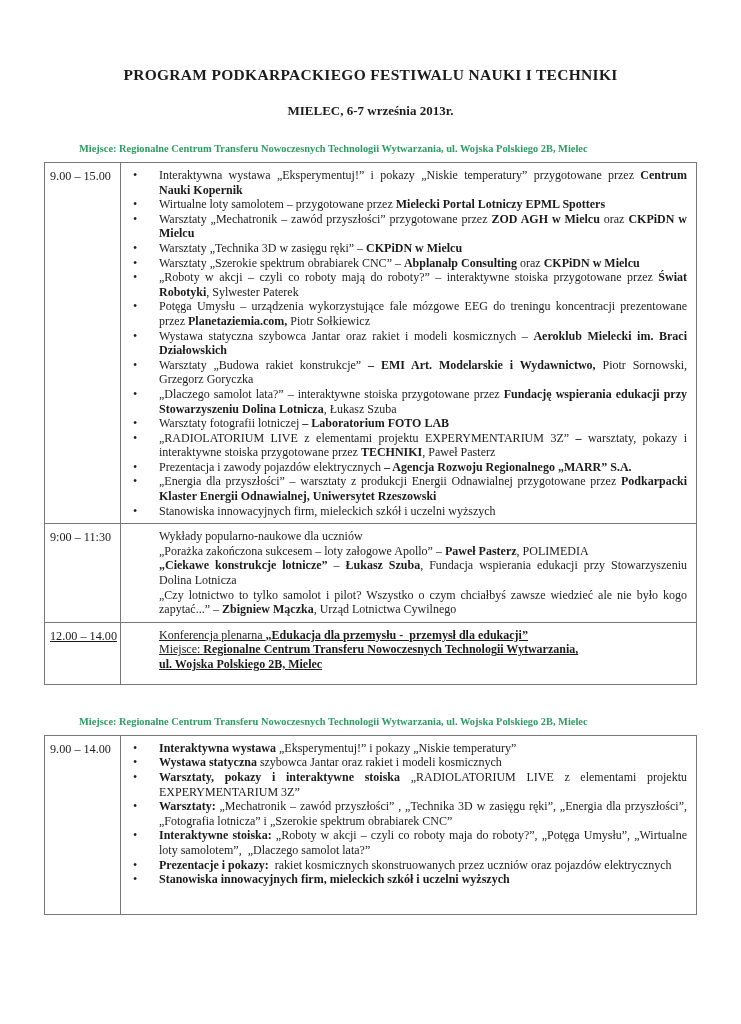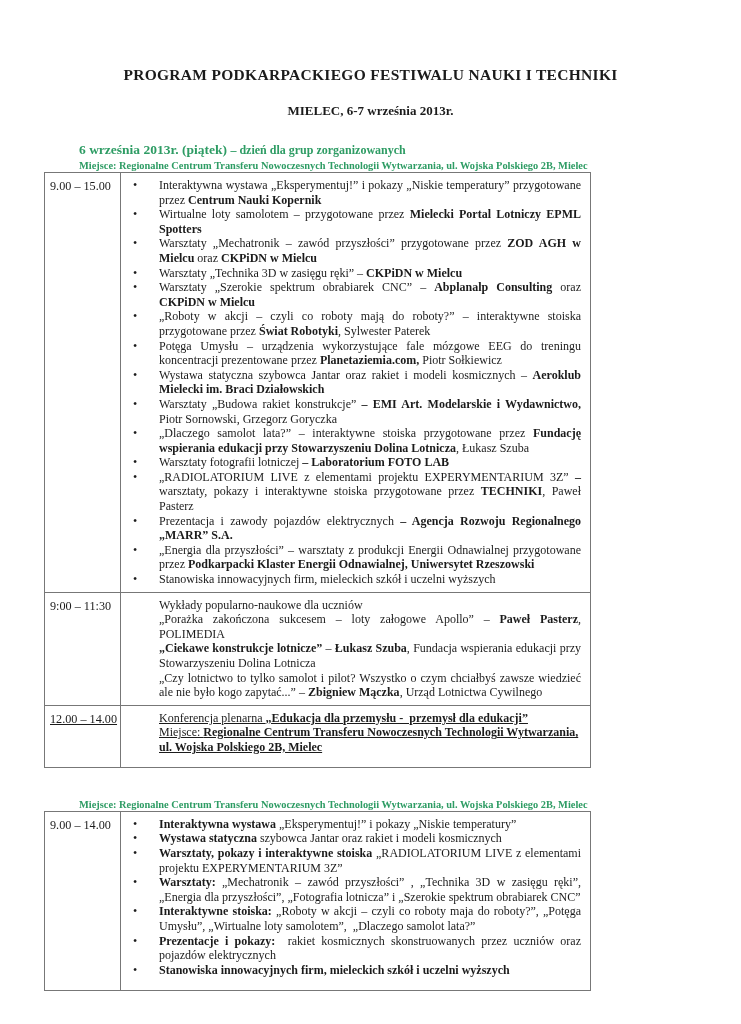--- a/index.html
+++ b/index.html
@@ -18,21 +18,21 @@
   .doc-subtitle{
     margin-top:19px;text-align:center;font-weight:bold;font-size:13px;
   }
   .section{margin-left:44px;width:653px;}
   .section.first{margin-top:23px;}
   .section.second{margin-top:30px;}
   .sec-head{margin-left:35px;color:var(--accent);font-weight:bold;font-size:13.5px;line-height:16px;}
   .sec-head .desc{font-size:12px;}
   .sec-venue{margin-left:35px;color:var(--accent);font-weight:bold;font-size:10.4px;line-height:13px;margin-top:1px;}
   table.sched{
-    border-collapse:collapse;table-layout:fixed;width:547px;
+    border-collapse:collapse;table-layout:fixed;width:653px;margin-top:7px;
     font-size:12px;line-height:14.6px;
   }
   table.sched td{border:1.5px solid var(--border);vertical-align:top;}
   td.time{width:68px;padding:6px 2px 0 5px;font-size:12.2px;white-space:nowrap;}
   td.content{padding:5px 9px 5px 0;}
   ul.blist{margin:0;padding:0;list-style:none;}
   ul.blist li{position:relative;padding-left:38px;text-align:justify;}
   ul.blist li::before{content:"\2022";position:absolute;left:12px;}
   td.content p{margin:0;padding-left:38px;text-align:justify;}
   .b{font-weight:bold;}
@@ -42,21 +42,20 @@
   .t2 tr:nth-child(1){height:179px;}
 </style>
 </head>
 <body>
 
 <div class="page">
   <div class="doc-title">PROGRAM PODKARPACKIEGO FESTIWALU NAUKI I TECHNIKI</div>
   <div class="doc-subtitle">MIELEC, 6-7 września 2013r.</div>
 
   <div class="section first">
-    <div class="sec-head"><span>6 września 2013r. (piątek)</span> <span class="desc">– dzień dla grup zorganizowanych</span></div>
     <div class="sec-venue">Miejsce: Regionalne Centrum Transferu Nowoczesnych Technologii Wytwarzania, ul. Wojska Polskiego 2B, Mielec</div>
     <table class="sched t1">
       <tbody>
           <tr>
             <td class="time">9.00 – 15.00</td>
             <td class="content">
               <ul class="blist">
                 <li><span>Interaktywna wystawa „Eksperymentuj!” i pokazy „Niskie temperatury” przygotowane przez </span><span class="b">Centrum Nauki Kopernik</span></li>
                 <li><span>Wirtualne loty samolotem – przygotowane przez </span><span class="b">Mielecki Portal Lotniczy EPML Spotters</span></li>
                 <li><span>Warsztaty „Mechatronik – zawód przyszłości” przygotowane przez </span><span class="b">ZOD AGH w Mielcu</span><span> oraz </span><span class="b">CKPiDN w Mielcu</span></li>

